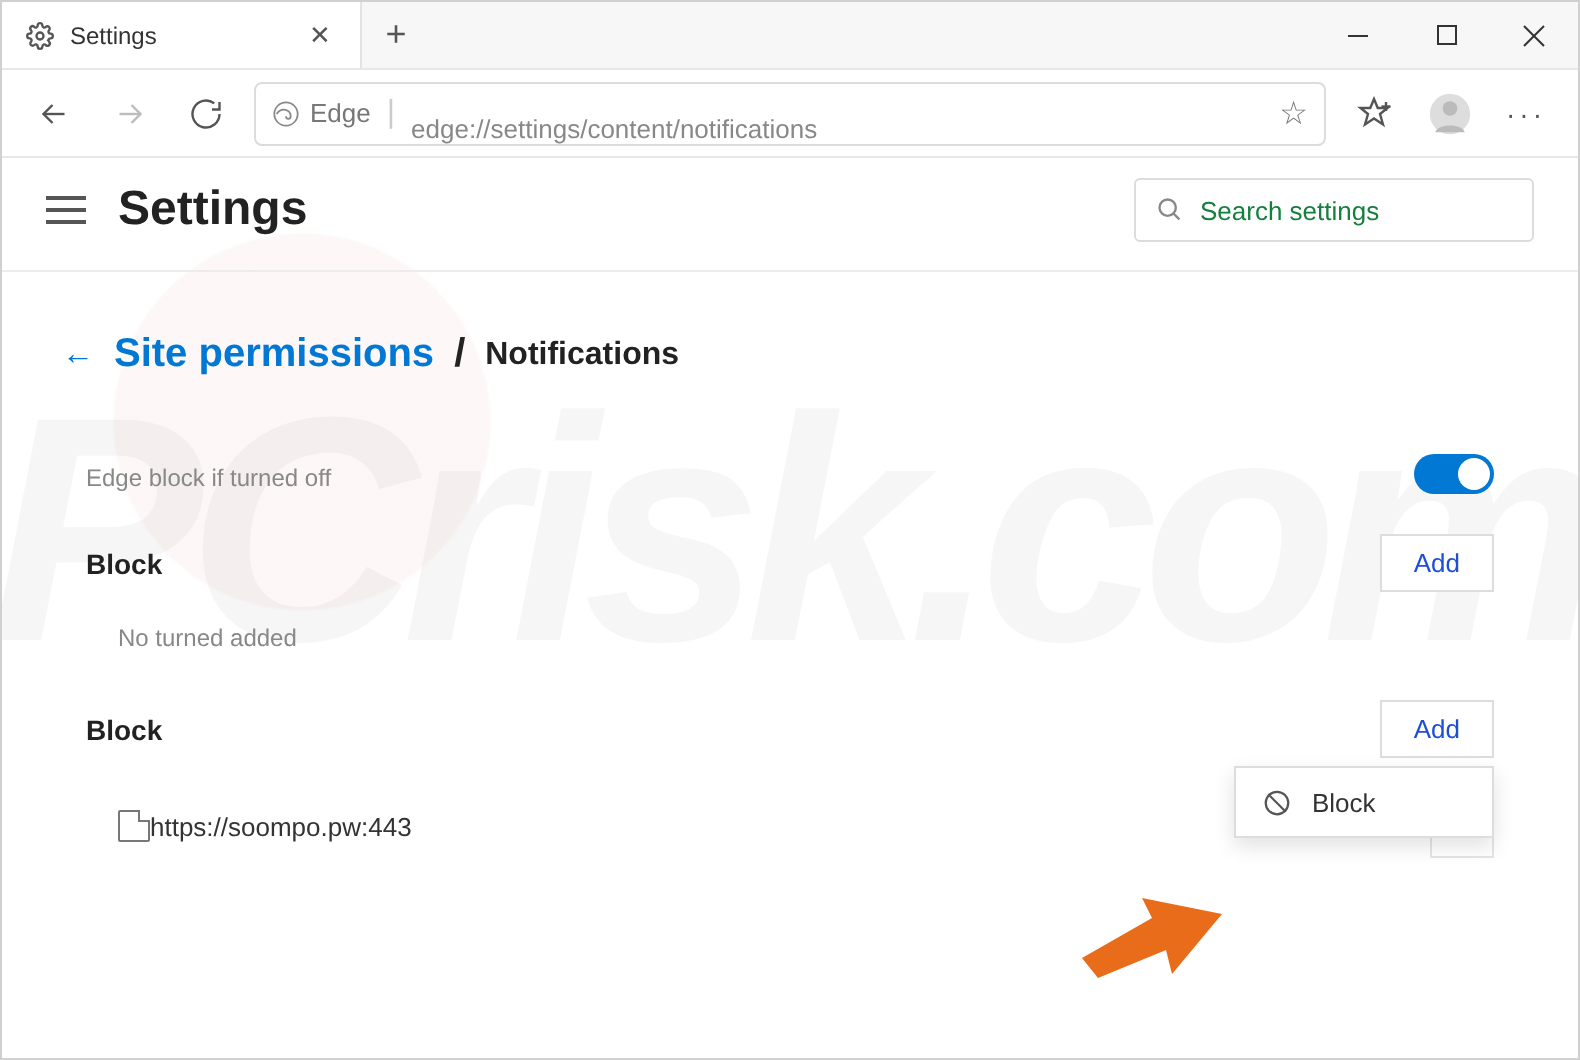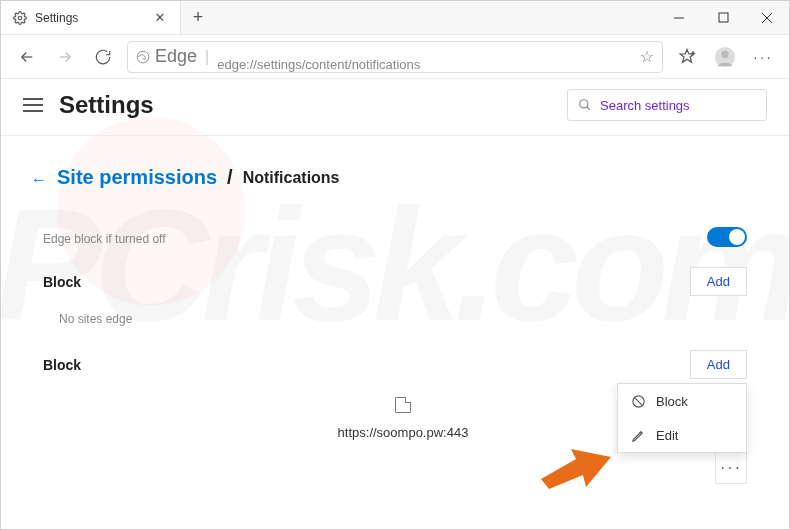--- a/index.html
+++ b/index.html
@@ -12,43 +12,43 @@
 .tab { display:flex; align-items:center; gap:8px; padding:0 12px; background:#fff; border-right:1px solid #e3e3e3; min-width:180px; font-size:12px; color:#333;}
 .tab .gear { width:14px; height:14px; }
 .tab .close { margin-left:auto; width:16px; height:16px; display:flex; align-items:center; justify-content:center; font-size:13px; color:#555;}
 .newtab { width:34px; display:flex; align-items:center; justify-content:center; color:#555; font-size:18px;}
 .winctrls { margin-left:auto; display:flex; }
 .winbtn { width:44px; display:flex; align-items:center; justify-content:center; color:#333;}
 .toolbar { height:44px; display:flex; align-items:center; padding:0 8px; gap:2px; border-bottom:1px solid #e8e8e8; position:relative; z-index:1;}
 .tbtn { width:36px; height:36px; display:flex; align-items:center; justify-content:center; color:#555; border-radius:2px;}
 .tbtn.disabled { color:#bcbcbc; }
 .addrwrap { flex:1; display:flex; align-items:center; height:32px; border:1px solid #dcdcdc; border-radius:4px; padding:0 8px; gap:8px; margin:0 4px; color:#555; }
-.addrwrap .edgelabel { font-size:18px; color:#777; display:flex; align-items:center; gap:5px;text-align:right; }
+.addrwrap .edgelabel { font-size:13px; color:#777; display:flex; align-items:center; gap:5px;text-align:right; }
 .addrwrap .urltext { font-size:13px; color:#888; flex:1;margin-top:16px; }
 .addrwrap .star { color:#777; }
 .header { display:flex; align-items:center; padding:10px 22px 14px 22px; gap:16px; border-bottom:1px solid #ececec; position:relative; z-index:1;}
 .hmenu { width:20px; height:14px; display:flex; flex-direction:column; justify-content:space-between;}
 .hmenu span{height:2px;background:#555;}
 .htitle { font-size:24px; font-weight:600; color:#222;}
-.searchbox { margin-left:auto; display:flex; align-items:center; gap:8px; width:200px; height:32px; border:1px solid #dcdcdc; border-radius:3px; padding:0 10px; color:#6d28d9; font-size:13px;}
+.searchbox { margin-left:auto; display:flex; align-items:center; gap:8px; width:200px; height:32px; border:1px solid #dcdcdc; border-radius:3px; padding:0 10px; color:#15803d; font-size:13px;}
 .content { padding:30px 30px 0 30px; position:relative; z-index:1;}
 .bcrow { display:flex; align-items:center; gap:10px; margin-bottom:28px;}
 .bcarrow { color:#0078d4; font-size:16px;}
 .bclink { color:#0078d4; font-size:20px; font-weight:600;}
 .bcsep { color:#222; font-size:20px; font-weight:600;}
 .bccur { color:#222; font-size:16px; font-weight:600;}
 .section { padding:0 12px; }
 .row { display:flex; align-items:center; padding:10px 0;}
 .row .lbl { font-size:14px; color:#222; font-weight:600;}
 .row .sub { font-size:12px; color:#888; margin-top:4px;}
 .toggle { margin-left:auto; width:40px; height:20px; border-radius:10px; background:#0078d4; position:relative;}
 .toggle::after{content:"";position:absolute;right:2px;top:2px;width:16px;height:16px;border-radius:50%;background:#fff;}
 .addbtn { margin-left:auto; border:1px solid #ddd; padding:6px 16px; font-size:13px; background:#fff; color:#1d4ed8;}
 .empty { font-size:12px; color:#888; padding:6px 0 14px 16px;}
-.siteitem { display:flex; align-items:center; gap:12px; padding:8px 0 8px 16px;flex-direction:column;}
+.siteitem { display:flex; align-items:center; padding:8px 0 8px 16px;}
 .pageicon { width:16px; height:16px; border:1px solid #777; border-radius:1px; position:relative;}
 .pageicon::after{content:"";position:absolute;right:-1px;top:-1px;width:5px;height:5px;background:#fff;border-left:1px solid #777;border-bottom:1px solid #777;}
 .siteurl { font-size:13px; color:#333;}
 .moredots { margin-left:auto; width:32px; height:32px; display:flex; align-items:center; justify-content:center; border:1px solid #e5e5e5; color:#555; letter-spacing:2px;}
 .contextmenu { position:absolute; right:42px; top:382px; width:130px; background:#fff; border:1px solid #ddd; box-shadow:0 4px 10px rgba(0,0,0,0.12); z-index:5;}
 .cmitem { display:flex; align-items:center; gap:10px; padding:9px 12px; font-size:13px; color:#333;}
 .cmitem.hl { background:#f2f2f2;}
 .cmicon { width:16px; height:16px; display:flex; align-items:center; justify-content:center; color:#555;}
 .arrow { position:absolute; right:178px; top:438px; z-index:6;}
 svg { display:block; }
@@ -169,21 +169,21 @@
         <div>
           <div class="sub">Edge block if turned off</div>
         </div>
         <div class="toggle"></div>
       </div>
 
       <div class="row">
         <div class="lbl">Block</div>
         <button class="addbtn">Add</button>
       </div>
-      <div class="empty">No sites edge</div>
+      <div class="empty">No turned added</div>
 
       <div class="row">
         <div class="lbl">Block</div>
         <button class="addbtn">Add</button>
       </div>
       <div class="siteitem">
         <div class="pageicon"></div>
         <div class="siteurl">https://soompo.pw:443</div>
         <div class="moredots">···</div>
       </div>
@@ -193,29 +193,20 @@
   <div class="contextmenu">
     <div class="cmitem">
       <span class="cmicon">
           <svg width="15" height="15" viewBox="0 0 24 24" fill="none" stroke="#555" stroke-width="1.8">
             <circle cx="12" cy="12" r="9"></circle>
             <line x1="5" y1="5" x2="19" y2="19"></line>
           </svg>
         </span>
       <span>Block</span>
     </div>
-    <div class="cmitem">
-      <span class="cmicon">
-          <svg width="15" height="15" viewBox="0 0 24 24" fill="none" stroke="#555" stroke-width="1.8">
-            <path d="M3 21l3-1 12-12-2-2L4 18z"></path>
-            <path d="M14 6l2 2"></path>
-          </svg>
-        </span>
-      <span>Edit</span>
-    </div>
   </div>
 
   <div class="arrow">
     <svg width="70" height="50" viewBox="0 0 70 50">
         <polygon points="0,40 35,20 30,10 70,18 45,48 42,36 8,50" fill="#e86c1a"></polygon>
       </svg>
   </div>
 </div>
 
 </body></html>

